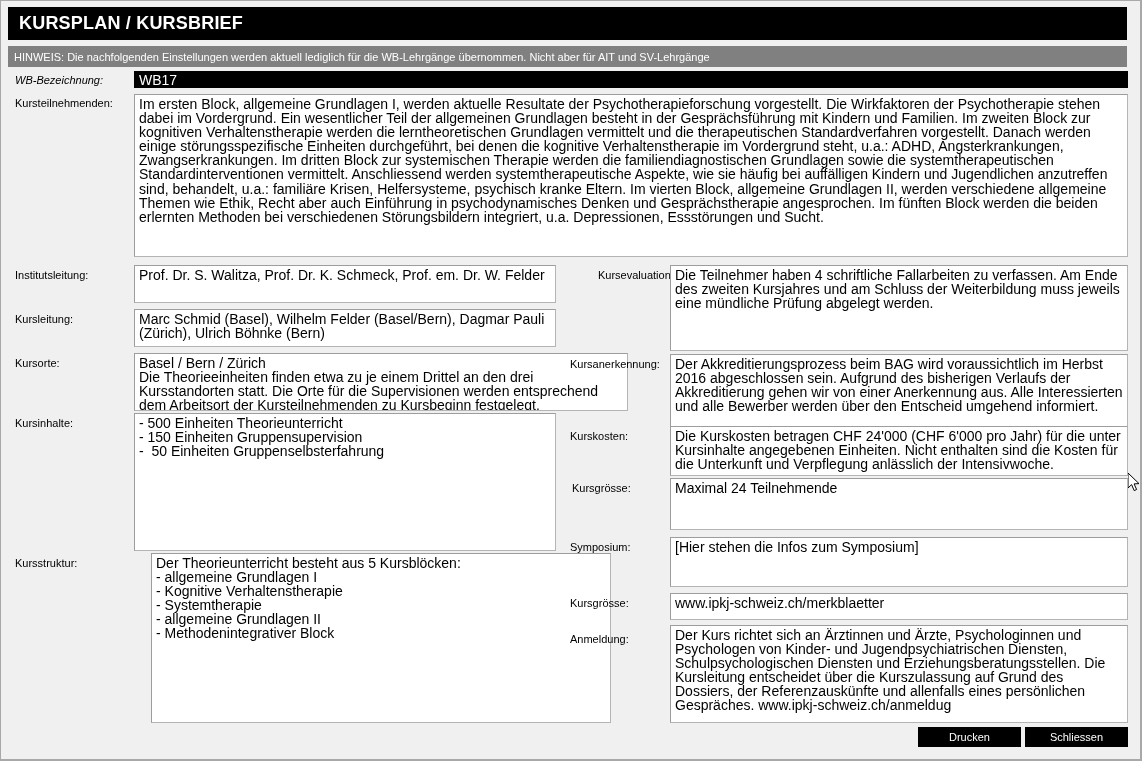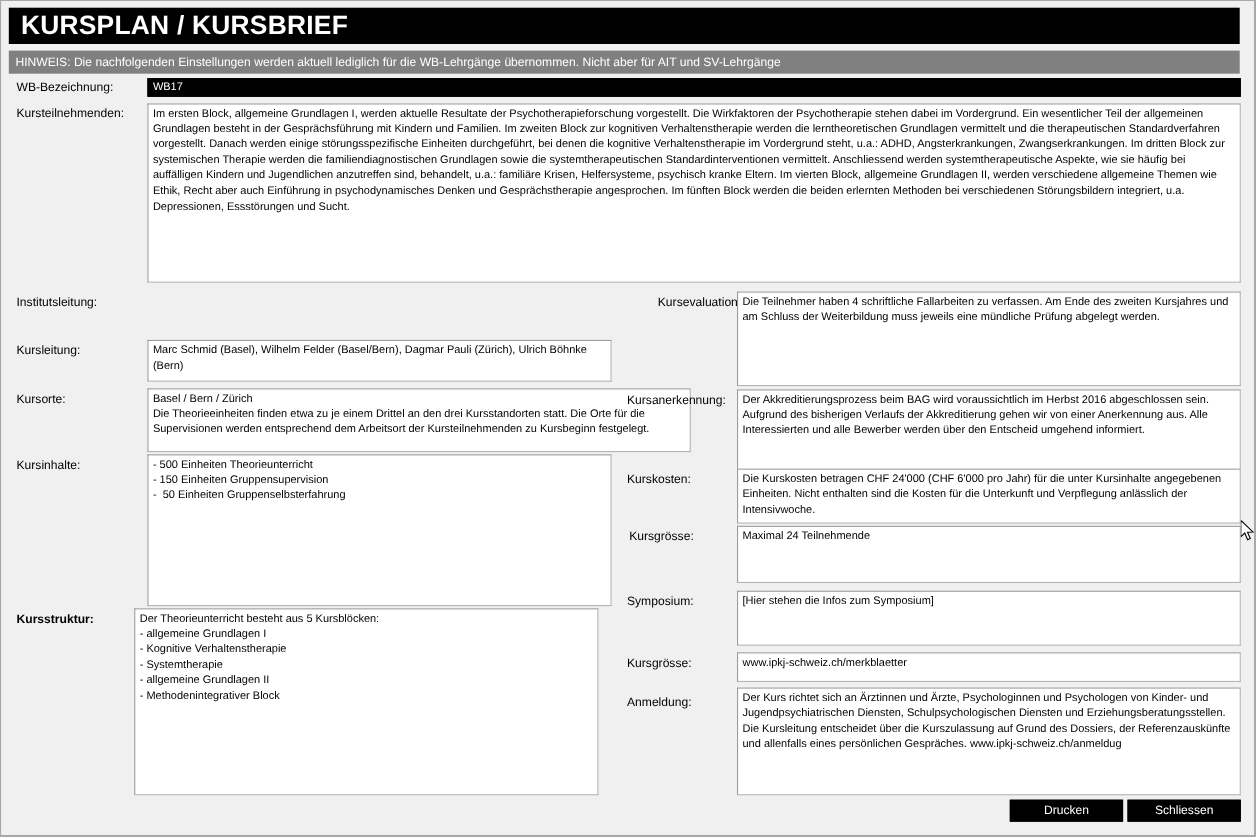--- a/index.html
+++ b/index.html
@@ -33,21 +33,21 @@
     position: absolute;
     left: 7px; top: 6px;
     width: 1119px;
     height: 33px;
     background: #000000;
     display: flex;
     align-items: center;
   }
   .titlebar .title-text {
     color: #ffffff;
-    font-size: 24px;
+    font-size: 18px;
     font-weight: bold;
     letter-spacing: 0.2px;
     padding-left: 11px;
     white-space: nowrap;
   }
 
   
   .hintbar {
     position: absolute;
     left: 7px; top: 45px;
@@ -77,21 +77,21 @@
   
   .box {
     position: absolute;
     box-sizing: border-box;
     background: #ffffff;
     border: 1px solid #b4b4b4;
     border-top-color: #9d9d9d;
     border-left-color: #9d9d9d;
     overflow: hidden;
     padding: 2px 3px 2px 4px;
-    font-size: 10px;
+    font-size: 14px;
     line-height: 14.1px;
     color: #000;
     white-space: pre-wrap;
     word-wrap: break-word;
   }
   .box.dark {
     background: #000000;
     color: #ffffff;
     border-color: #000000;
     padding-top: 1px;
@@ -132,42 +132,43 @@
 <div class="window">
 
   <div class="titlebar">
     <span class="title-text">KURSPLAN / KURSBRIEF</span>
   </div>
 
   <div class="hintbar">
     <span class="hint-text">HINWEIS: Die nachfolgenden Einstellungen werden aktuell lediglich für die WB-Lehrgänge übernommen. Nicht aber für AIT und SV-Lehrgänge</span>
   </div>
 
-  <div class="lbl" style="left:14px; top:73px;">WB-Bezeichnung:</div>
+  <div class="lbl" style="left:14px; top:73px;font-style:italic;">WB-Bezeichnung:</div>
   <div class="box dark" style="left:133px; top:70px; width:994px; height:17px;">WB17</div>
 
   <div class="lbl" style="left:14px; top:96px;">Kursteilnehmenden:</div>
   <div class="box flow" style="left:133px; top:93px; width:994px; height:163px;">Im ersten Block, allgemeine Grundlagen I, werden aktuelle Resultate der Psychotherapieforschung vorgestellt. Die Wirkfaktoren der Psychotherapie stehen dabei im Vordergrund. Ein wesentlicher Teil der allgemeinen Grundlagen besteht in der Gesprächsführung mit Kindern und Familien. Im zweiten Block zur kognitiven Verhaltenstherapie werden die lerntheoretischen Grundlagen vermittelt und die therapeutischen Standardverfahren vorgestellt. Danach werden einige störungsspezifische Einheiten durchgeführt, bei denen die kognitive Verhaltenstherapie im Vordergrund steht, u.a.: ADHD, Angsterkrankungen, Zwangserkrankungen. Im dritten Block zur systemischen Therapie werden die familiendiagnostischen Grundlagen sowie die systemtherapeutischen Standardinterventionen vermittelt. Anschliessend werden systemtherapeutische Aspekte, wie sie häufig bei auffälligen Kindern und Jugendlichen anzutreffen sind, behandelt, u.a.: familiäre Krisen, Helfersysteme, psychisch kranke Eltern. Im vierten Block, allgemeine Grundlagen II, werden verschiedene allgemeine Themen wie Ethik, Recht aber auch Einführung in psychodynamisches Denken und Gesprächstherapie angesprochen. Im fünften Block werden die beiden erlernten Methoden bei verschiedenen Störungsbildern integriert, u.a. Depressionen, Essstörungen und Sucht.</div>
 
   <div class="lbl" style="left:14px; top:268px;">Institutsleitung:</div>
+  <div class="box flow" style="left:133px; top:264px; width:422px; height:38px;">Prof. Dr. S. Walitza, Prof. Dr. K. Schmeck, Prof. em. Dr. W. Felder</div>
 
   <div class="lbl" style="left:14px; top:312px;">Kursleitung:</div>
   <div class="box flow" style="left:133px; top:308px; width:422px; height:38px;">Marc Schmid (Basel), Wilhelm Felder (Basel/Bern), Dagmar Pauli (Zürich), Ulrich Böhnke (Bern)</div>
 
   <div class="lbl" style="left:14px; top:356px;">Kursorte:</div>
   <div class="box" style="left:133px; top:352px; width:494px; height:58px;">Basel / Bern / Zürich
 Die Theorieeinheiten finden etwa zu je einem Drittel an den drei Kursstandorten statt. Die Orte für die Supervisionen werden entsprechend dem Arbeitsort der Kursteilnehmenden zu Kursbeginn festgelegt.</div>
 
   <div class="lbl" style="left:14px; top:416px;">Kursinhalte:</div>
   <div class="box" style="left:133px; top:412px; width:422px; height:138px;">- 500 Einheiten Theorieunterricht
 - 150 Einheiten Gruppensupervision
 -  50 Einheiten Gruppenselbsterfahrung</div>
 
-  <div class="lbl" style="left:14px; top:556px;font-weight:bold;">Kursstruktur:</div>
-  <div class="box" style="left:121px; top:552px; width:422px; height:170px;">Der Theorieunterricht besteht aus 5 Kursblöcken:
+  <div class="lbl" style="left:14px; top:556px;">Kursstruktur:</div>
+  <div class="box" style="left:150px; top:552px; width:460px; height:170px;">Der Theorieunterricht besteht aus 5 Kursblöcken:
 - allgemeine Grundlagen I
 - Kognitive Verhaltenstherapie
 - Systemtherapie
 - allgemeine Grundlagen II
 - Methodenintegrativer Block</div>
 
   <div class="lbl" style="left:597px; top:268px;">Kursevaluation:</div>
   <div class="box flow" style="left:669px; top:264px; width:458px; height:86px;">Die Teilnehmer haben 4 schriftliche Fallarbeiten zu verfassen. Am Ende des zweiten Kursjahres und am Schluss der Weiterbildung muss jeweils eine mündliche Prüfung abgelegt werden.</div>
 
   <div class="lbl" style="left:569px; top:357px;">Kursanerkennung:</div>

